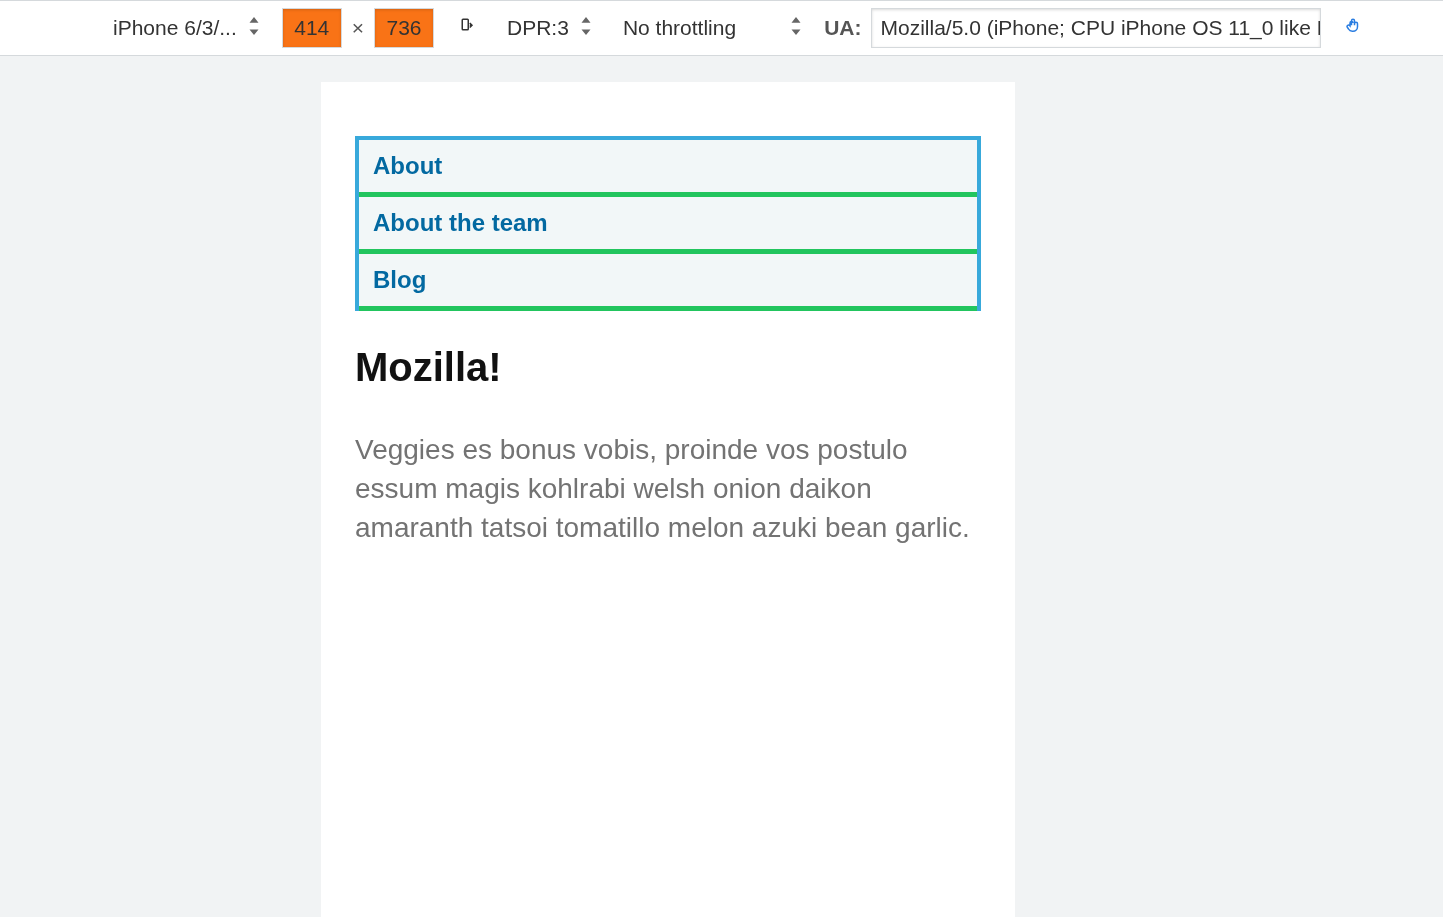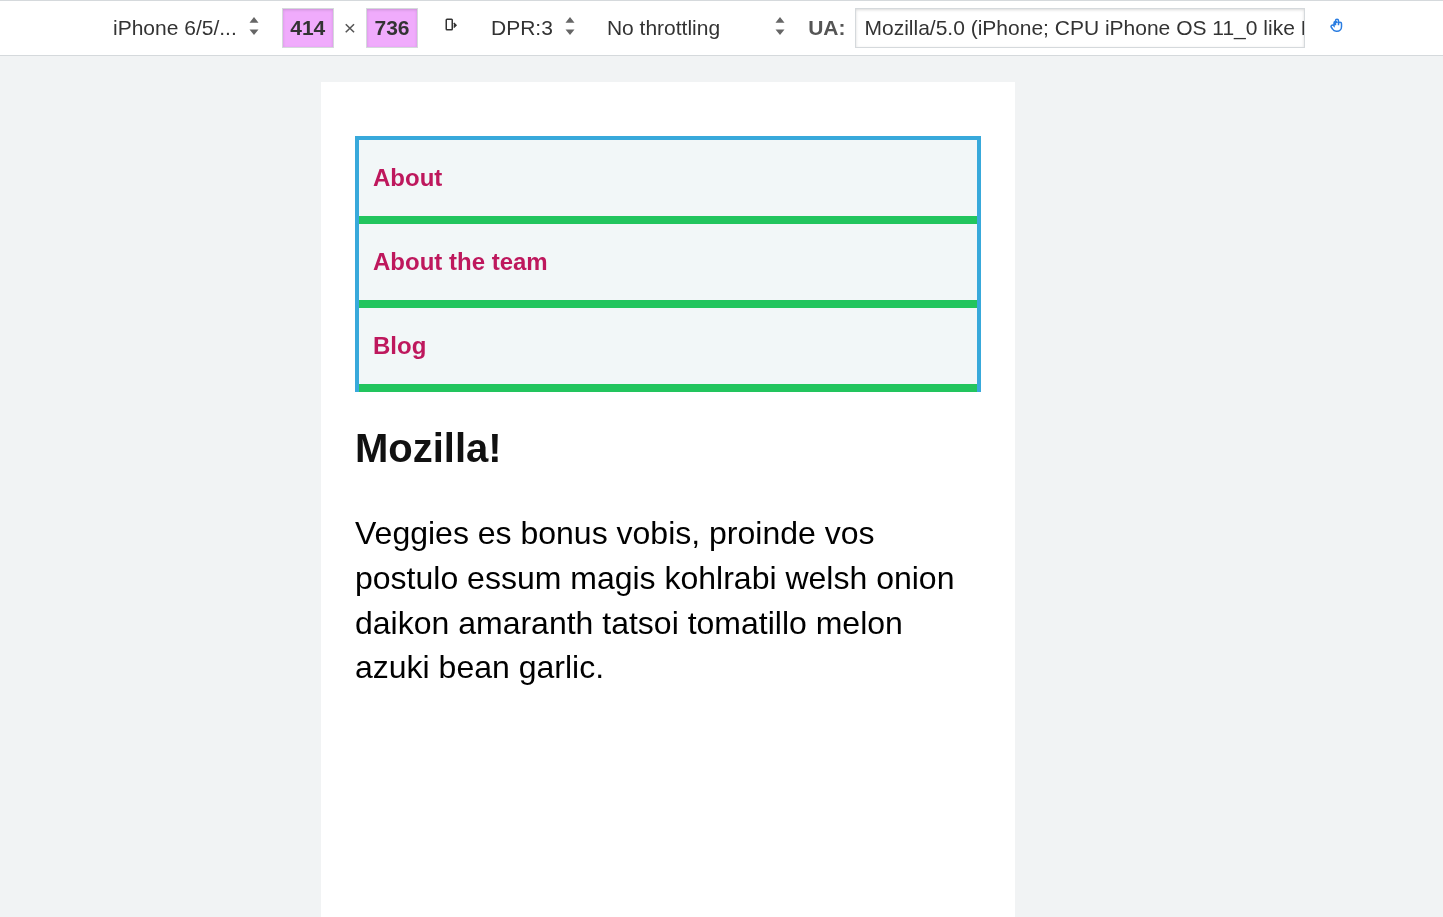--- a/index.html
+++ b/index.html
@@ -38,26 +38,25 @@
       min-width: 140px;
       padding: 0 8px;
       justify-content: space-between;
       cursor: pointer;
     }
     .tb-select .caret {
       margin-left: 8px;
       color: #666;
     }
     .tb-input {
-      width: 52px;
+      width: 60px;
       justify-content: center;
       box-shadow: inset 0 1px 3px rgba(0,0,0,.15);
-      background: #f0abfc;
+      background: #f97316;
       border: 1px solid #d5d9dc;
-      font-weight: bold;
     }
     .tb-x { color:#555; }
     .tb-iconbtn, .tb-iconbtn2 {
       width: 44px;
       justify-content: center;
       cursor: pointer;
       color: #444;
     }
     .tb-iconbtn2 { color:#2a7de1; }
 
@@ -102,51 +101,51 @@
       padding: 54px 34px 80px 34px;
     }
 
     nav.site-nav {
       border: 4px solid #38a9db;
       border-bottom: none;
       margin-bottom: 34px;
     }
     nav.site-nav .nav-item {
       display:block;
-      padding: 24px 14px;
+      padding: 12px 14px;
       font-size: 24px;
       font-weight: bold;
-      color: #be185d;
+      color: #0369a1;
       background: #f2f7f8;
-      border-bottom: 8px solid #22c55e;
+      border-bottom: 5px solid #22c55e;
       cursor: pointer;
     }
 
     article h1 {
       font-size: 40px;
       font-weight: 800;
       margin-bottom: 40px;
       color: #111;
     }
     article p {
-      font-size: 32px;
+      font-size: 28px;
       line-height: 1.4;
-      color: #000000;
+      color: #737373;
       margin-bottom: 30px;
     }
   </style>
 </head>
 <body>
 
 <div class="toolbar">
 
   <div class="spacer-lg"></div>
 
   <div class="tb-select">
-    <span>iPhone 6/5/...</span>
+    <span>iPhone 6/3/...</span>
     <span class="caret">
       <svg viewBox="0 0 10 16">
           <path d="M5 0 1 5h8zM5 16l4-5H1z" fill="#666"></path>
         </svg>
     </span>
   </div>
 
   <div class="tb-input">
     <span>414</span>
   </div>

